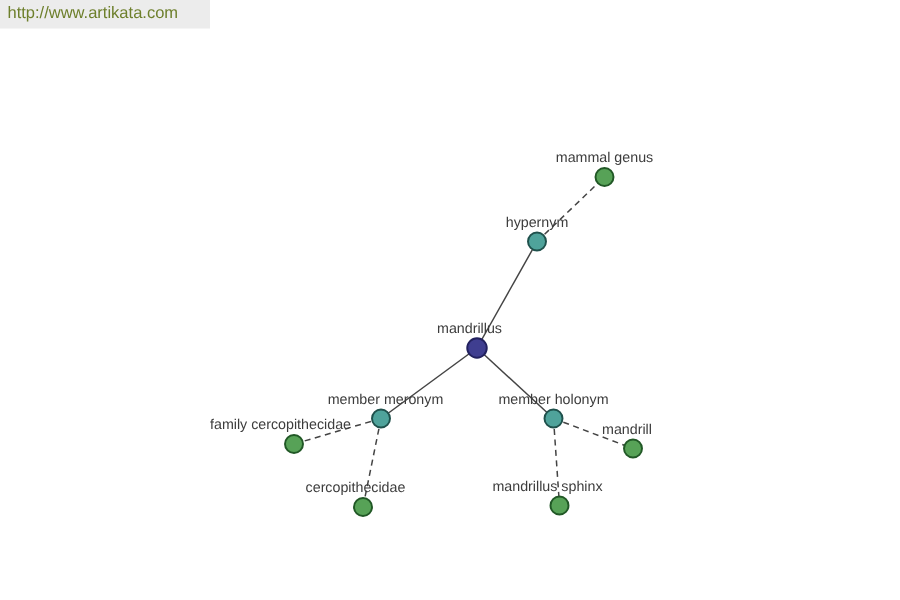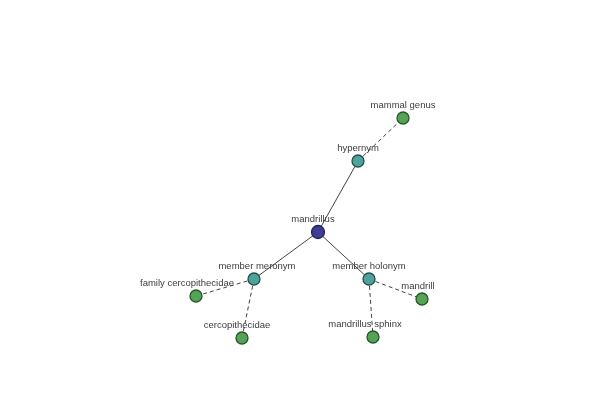--- a/index.html
+++ b/index.html
@@ -38,20 +38,23 @@
   }
   #graph-svg text {
     font-family: "Liberation Sans", sans-serif;
     font-size: 9.5px;
   }
 </style>
 </head>
 <body>
 
 <div class="stage">
+  <div class="url-chip">
+    <span>http://www.artikata.com</span>
+  </div>
   <svg id="graph-svg" width="600" height="400" viewBox="0 0 600 400">
       <line x1="358" y1="161" x2="403" y2="118" stroke="#444444" stroke-width="1" stroke-dasharray="4,3"></line>
       <line x1="318" y1="232" x2="358" y2="161" stroke="#444444" stroke-width="1"></line>
       <line x1="318" y1="232" x2="254" y2="279" stroke="#444444" stroke-width="1"></line>
       <line x1="318" y1="232" x2="369" y2="279" stroke="#444444" stroke-width="1"></line>
       <line x1="254" y1="279" x2="196" y2="296" stroke="#444444" stroke-width="1" stroke-dasharray="4,3"></line>
       <line x1="254" y1="279" x2="242" y2="338" stroke="#444444" stroke-width="1" stroke-dasharray="4,3"></line>
       <line x1="369" y1="279" x2="422" y2="299" stroke="#444444" stroke-width="1" stroke-dasharray="4,3"></line>
       <line x1="369" y1="279" x2="373" y2="337" stroke="#444444" stroke-width="1" stroke-dasharray="4,3"></line>
       <circle cx="403" cy="118" r="6" fill="#57a257" stroke="#215826" stroke-width="1.3"></circle>

